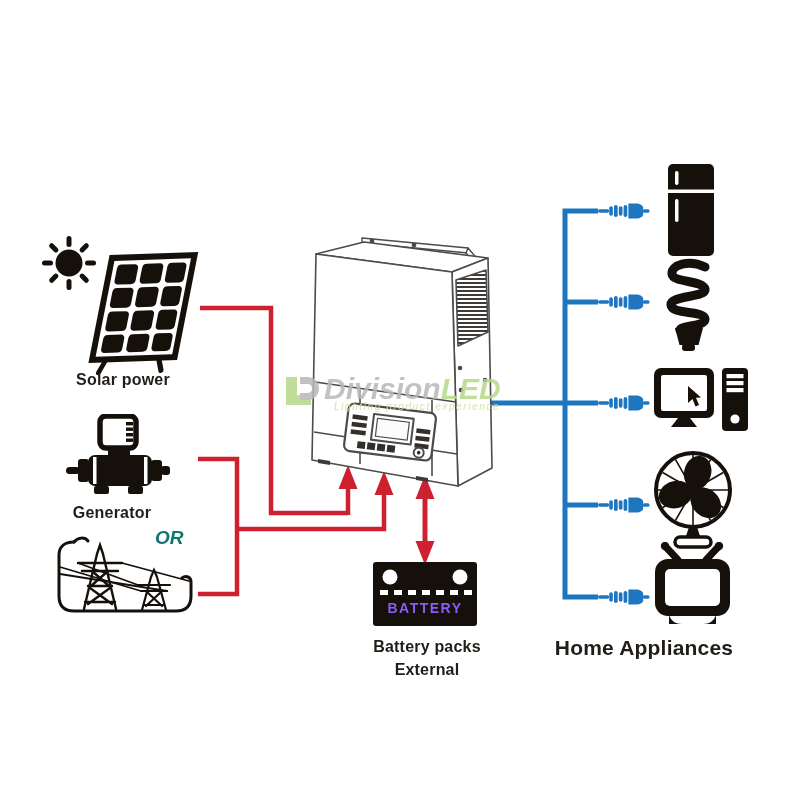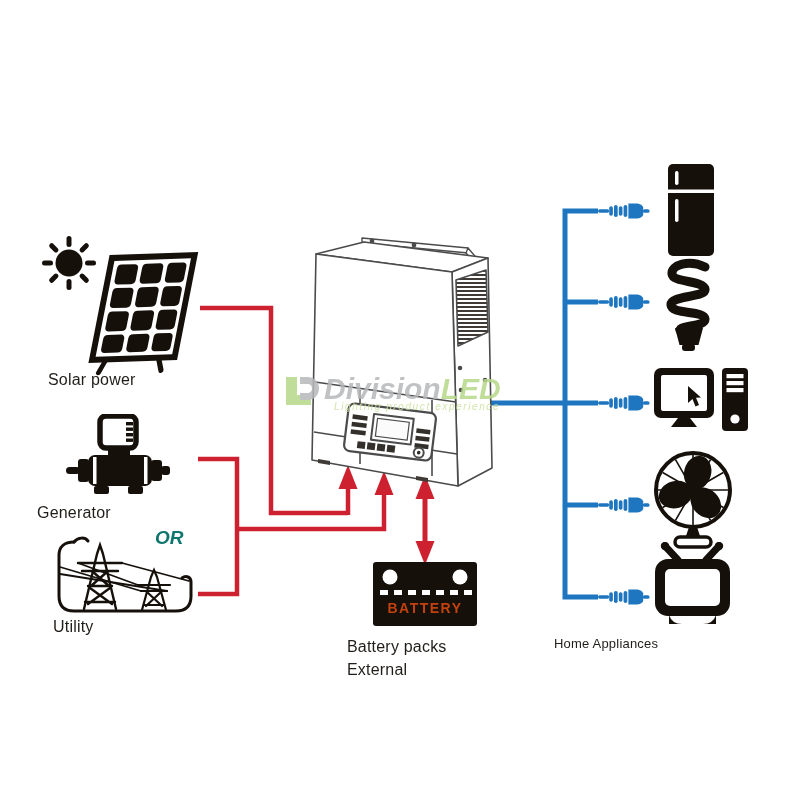--- a/index.html
+++ b/index.html
@@ -1,24 +1,24 @@
 <!DOCTYPE html>
 <html><head>
 <meta charset="utf-8">
 <style>
   html,body{margin:0;padding:0;background:#ffffff;}
   .canvas{position:relative;width:800px;height:800px;background:#ffffff;overflow:hidden;
           font-family:"Liberation Sans", sans-serif;}
   .abs{position:absolute;}
   svg{display:block;}
   .wires{position:absolute;left:0;top:0;pointer-events:none;}
-  .lbl{position:absolute;text-align:left;font-weight:normal;color:#211d19;font-size:16px;letter-spacing:.2px;}
+  .lbl{position:absolute;text-align:center;font-weight:bold;color:#211d19;font-size:16px;letter-spacing:.2px;}
   .lbl2{line-height:23px;}
   .or{position:absolute;font-style:italic;font-weight:600;color:#0f766e;font-size:19px;}
-  .batt-text{position:absolute;color:#c2410c;font-weight:bold;font-size:14px;letter-spacing:1.5px;text-align:center;}
+  .batt-text{position:absolute;color:#8b5cf6;font-weight:bold;font-size:14px;letter-spacing:1.5px;text-align:center;}
   .watermark{position:absolute;display:flex;align-items:flex-start;opacity:.85;}
   .wm-text{line-height:30px;font-weight:bold;font-size:30px;font-style:italic;white-space:nowrap;}
   .wm-gray{color:#b7b8ba;}
   .wm-green{color:#b6d889;}
   .wm-tag{font-size:10px;font-weight:normal;font-style:italic;color:#cbe09f;letter-spacing:1.6px;margin:-3px 0 0 10px;white-space:nowrap;}
 </style>
 </head>
 <body>
 
 <div class="canvas">
@@ -153,21 +153,20 @@
 
       <g stroke-width="1.8">
         <path d="M28,29 L88,51"></path>
         <path d="M72,29 L139,47"></path>
         <path d="M10,33 L91,57"></path>
         <path d="M10,40 L117,57"></path>
       </g>
     </g>
   </svg>
 
-  <div class="lbl" style="left:53px;top:618px;width:150px;">Utility</div>
 
   <svg class="abs" style="left:298px;top:230px;" width="212" height="262" viewBox="0 0 212 262">
     <defs>
       <pattern id="vent" width="4" height="4" patternUnits="userSpaceOnUse">
         <rect width="4" height="4" fill="#ffffff"></rect>
         <rect y="0" width="4" height="2" fill="#3f3a36"></rect>
       </pattern>
     </defs>
     <g stroke="#4b4b4b" stroke-width="1.6" fill="#ffffff" stroke-linejoin="round">
 
@@ -301,15 +300,15 @@
   <svg class="abs" style="left:652px;top:542px;" width="82" height="86" viewBox="0 0 82 86">
     <path d="M26,18 L13,4 M54,18 L67,4" stroke="#16100b" stroke-width="7" stroke-linecap="round"></path>
     <circle cx="13" cy="4" r="4.2" fill="#16100b"></circle>
     <circle cx="67" cy="4" r="4.2" fill="#16100b"></circle>
     <rect x="3" y="17" width="75" height="57" rx="13" fill="#16100b"></rect>
     <rect x="13" y="27" width="55" height="37" rx="5" fill="#ffffff"></rect>
     <path d="M17,73 q3,9 13,9 l-13,0 Z" fill="#16100b"></path>
     <path d="M64,73 q-3,9 -13,9 l13,0 Z" fill="#16100b"></path>
   </svg>
 
-  <div class="lbl" style="left:554px;top:636px;width:180px;font-size:13px;">Home Appliances</div>
+  <div class="lbl" style="left:554px;top:636px;width:180px;font-size:21px;">Home Appliances</div>
 
 </div>
 
 </body></html>

